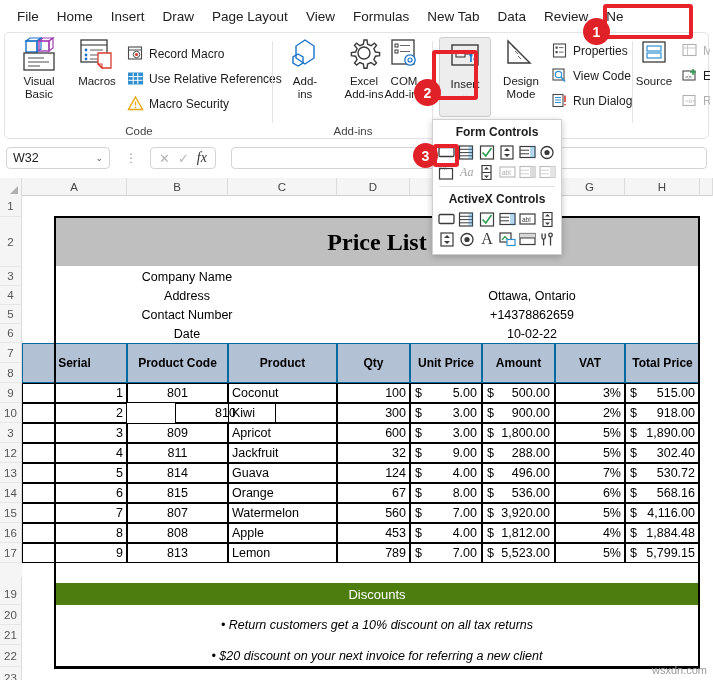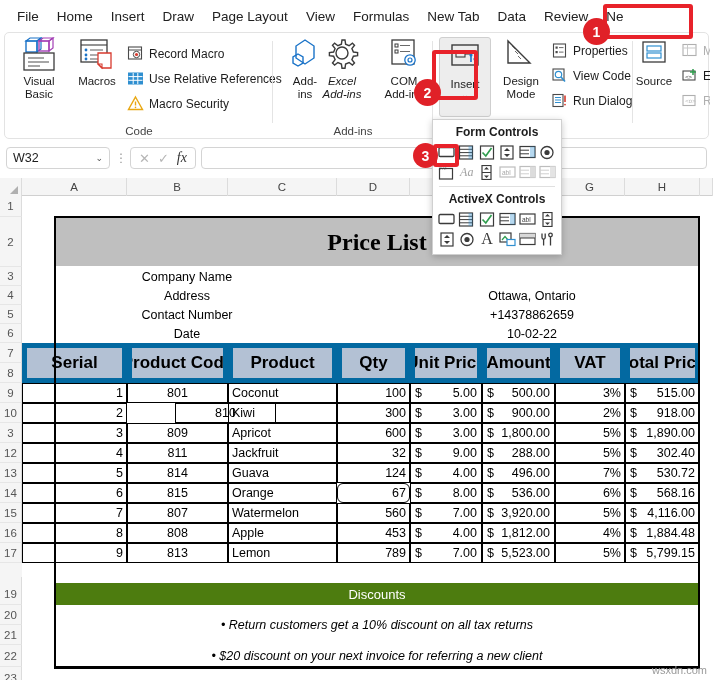--- a/index.html
+++ b/index.html
@@ -68,21 +68,21 @@
   .redcirc {
     position: absolute; border-radius: 50%; background: #e02128;
     color: #fff; font-size: 14px; font-weight: bold;
     display: flex; align-items: center; justify-content: center;
     z-index: 61;
   }
 
   
   .fbar {
     position: absolute; top: 143px; left: 0; width: 713px; height: 30px;
-    display: flex; align-items: center; gap: 5px; padding: 0 6px;
+    display: flex; align-items: center; gap: 15px; padding: 0 6px;
     background: #ffffff;
   }
   .namebox {
     width: 104px; height: 22px; border: 1px solid #d4d4d4; border-radius: 4px;
     display: flex; align-items: center; padding: 0 6px;
     font-size: 12.5px; color: #1c1c1c; background: #fff;
   }
   .namebox .nb-val { flex: 1; }
   .dots { width: 10px; text-align: center; color: #999; font-size: 12px; letter-spacing: 0; line-height: 6px;}
   .fx-grp {
@@ -128,22 +128,22 @@
   .cellarea { position: absolute; top: 18px; left: 22px; width: 691px; height: 484px; }
   .cell {
     position: absolute; display: flex; align-items: center;
     font-size: 12.5px; color: #000; overflow: hidden; white-space: nowrap;
   }
   .cell.r { justify-content: flex-end; padding-right: 3px; }
   .cell.c { justify-content: center; }
   .cell.l { justify-content: flex-start; padding-left: 3px; }
   .bordered { border: 1px solid #000; }
   .hdrcell {
-    background: #b3c1d4; font-weight: bold; font-size: 17px;
-    justify-content: center; border: 5px solid #0369a1;
+    background: #b3c1d4; font-weight: bold; font-size: 12px;
+    justify-content: center; border: 1px solid #0369a1;
   }
   .titlebar { background: #bfbfbf; }
   .titletext {
     font-family: "Liberation Serif", serif; font-weight: bold;
     font-size: 24px; color: #000;
   }
   .greenbar { background: #4d7c0f; color: #fff; font-size: 13px; justify-content: center; }
   .discount-note { font-style: italic; font-size: 12.5px; justify-content: center; }
   .thickline { position: absolute; background: #000; }
   .watermark {
@@ -273,21 +273,21 @@
         <span class="ic">
           <svg width="40" height="36" viewBox="0 0 40 36">
             <path d="M20 3 L29 9 V21 L20 27 L11 21 V9 Z" fill="none" stroke="#1a73c8" stroke-width="1.4"></path>
             <path d="M13 17 L18 20 V26 L13 29 L8 26 V20 Z" fill="none" stroke="#1a73c8" stroke-width="1.4"></path>
           </svg>
         </span>
         <span class="lbl">Add-</span>
         <span class="lbl">ins</span>
       </div>
 
-      <div class="bigbtn" style="left:43px;font-style:italic;">
+      <div class="bigbtn" style="left:65px;">
         <span class="ic">
           <svg width="40" height="36" viewBox="0 0 40 36">
             <g fill="none" stroke="#3b3b3b" stroke-width="1.4">
               <circle cx="20" cy="16" r="6"></circle>
               <path d="M20 3 l3 0 l0.6 4.2 l3.5 1.5 l3.3-2.6 l2.1 2.1 l-2.6 3.3 l1.5 3.5 l4.2 0.6 l0 3 l-4.2 0.6 l-1.5 3.5 l2.6 3.3 l-2.1 2.1 l-3.3-2.6 l-3.5 1.5 l-0.6 4.2 l-3 0 l-0.6-4.2 l-3.5-1.5 l-3.3 2.6 l-2.1-2.1 l2.6-3.3 l-1.5-3.5 l-4.2-0.6 l0-3 l4.2-0.6 l1.5-3.5 l-2.6-3.3 l2.1-2.1 l3.3 2.6 l3.5-1.5 Z"></path>
             </g>
           </svg>
         </span>
         <span class="lbl">Excel</span>
         <span class="lbl">Add-ins</span>
@@ -598,21 +598,21 @@
         </div>
       <div class="cell r bordered" style="left:533px; top:267px; width:70px; height:20px;">7%</div>
       <div class="cell bordered" style="left:603px; top:267px; width:75px; height:20px; justify-content:space-between; padding:0 4px;">
         <span>$</span>
           <span>530.72</span>
         </div>
 
       <div class="cell r bordered" style="left:0;   top:287px; width:105px; height:20px;">6</div>
       <div class="cell c bordered" style="left:105px; top:287px; width:101px; height:20px;">815</div>
       <div class="cell l bordered" style="left:206px; top:287px; width:109px; height:20px;">Orange</div>
-      <div class="cell r bordered" style="left:315px; top:287px; width:73px; height:20px;border-radius:6px;">67</div>
+      <div class="cell r bordered" style="left:315px; top:287px; width:73px; height:20px;">67</div>
       <div class="cell bordered" style="left:388px; top:287px; width:72px; height:20px; justify-content:space-between; padding:0 4px;">
         <span>$</span>
           <span>8.00</span>
         </div>
       <div class="cell bordered" style="left:460px; top:287px; width:73px; height:20px; justify-content:space-between; padding:0 4px;">
         <span>$</span>
           <span>536.00</span>
         </div>
       <div class="cell r bordered" style="left:533px; top:287px; width:70px; height:20px;">6%</div>
       <div class="cell bordered" style="left:603px; top:287px; width:75px; height:20px; justify-content:space-between; padding:0 4px;">

